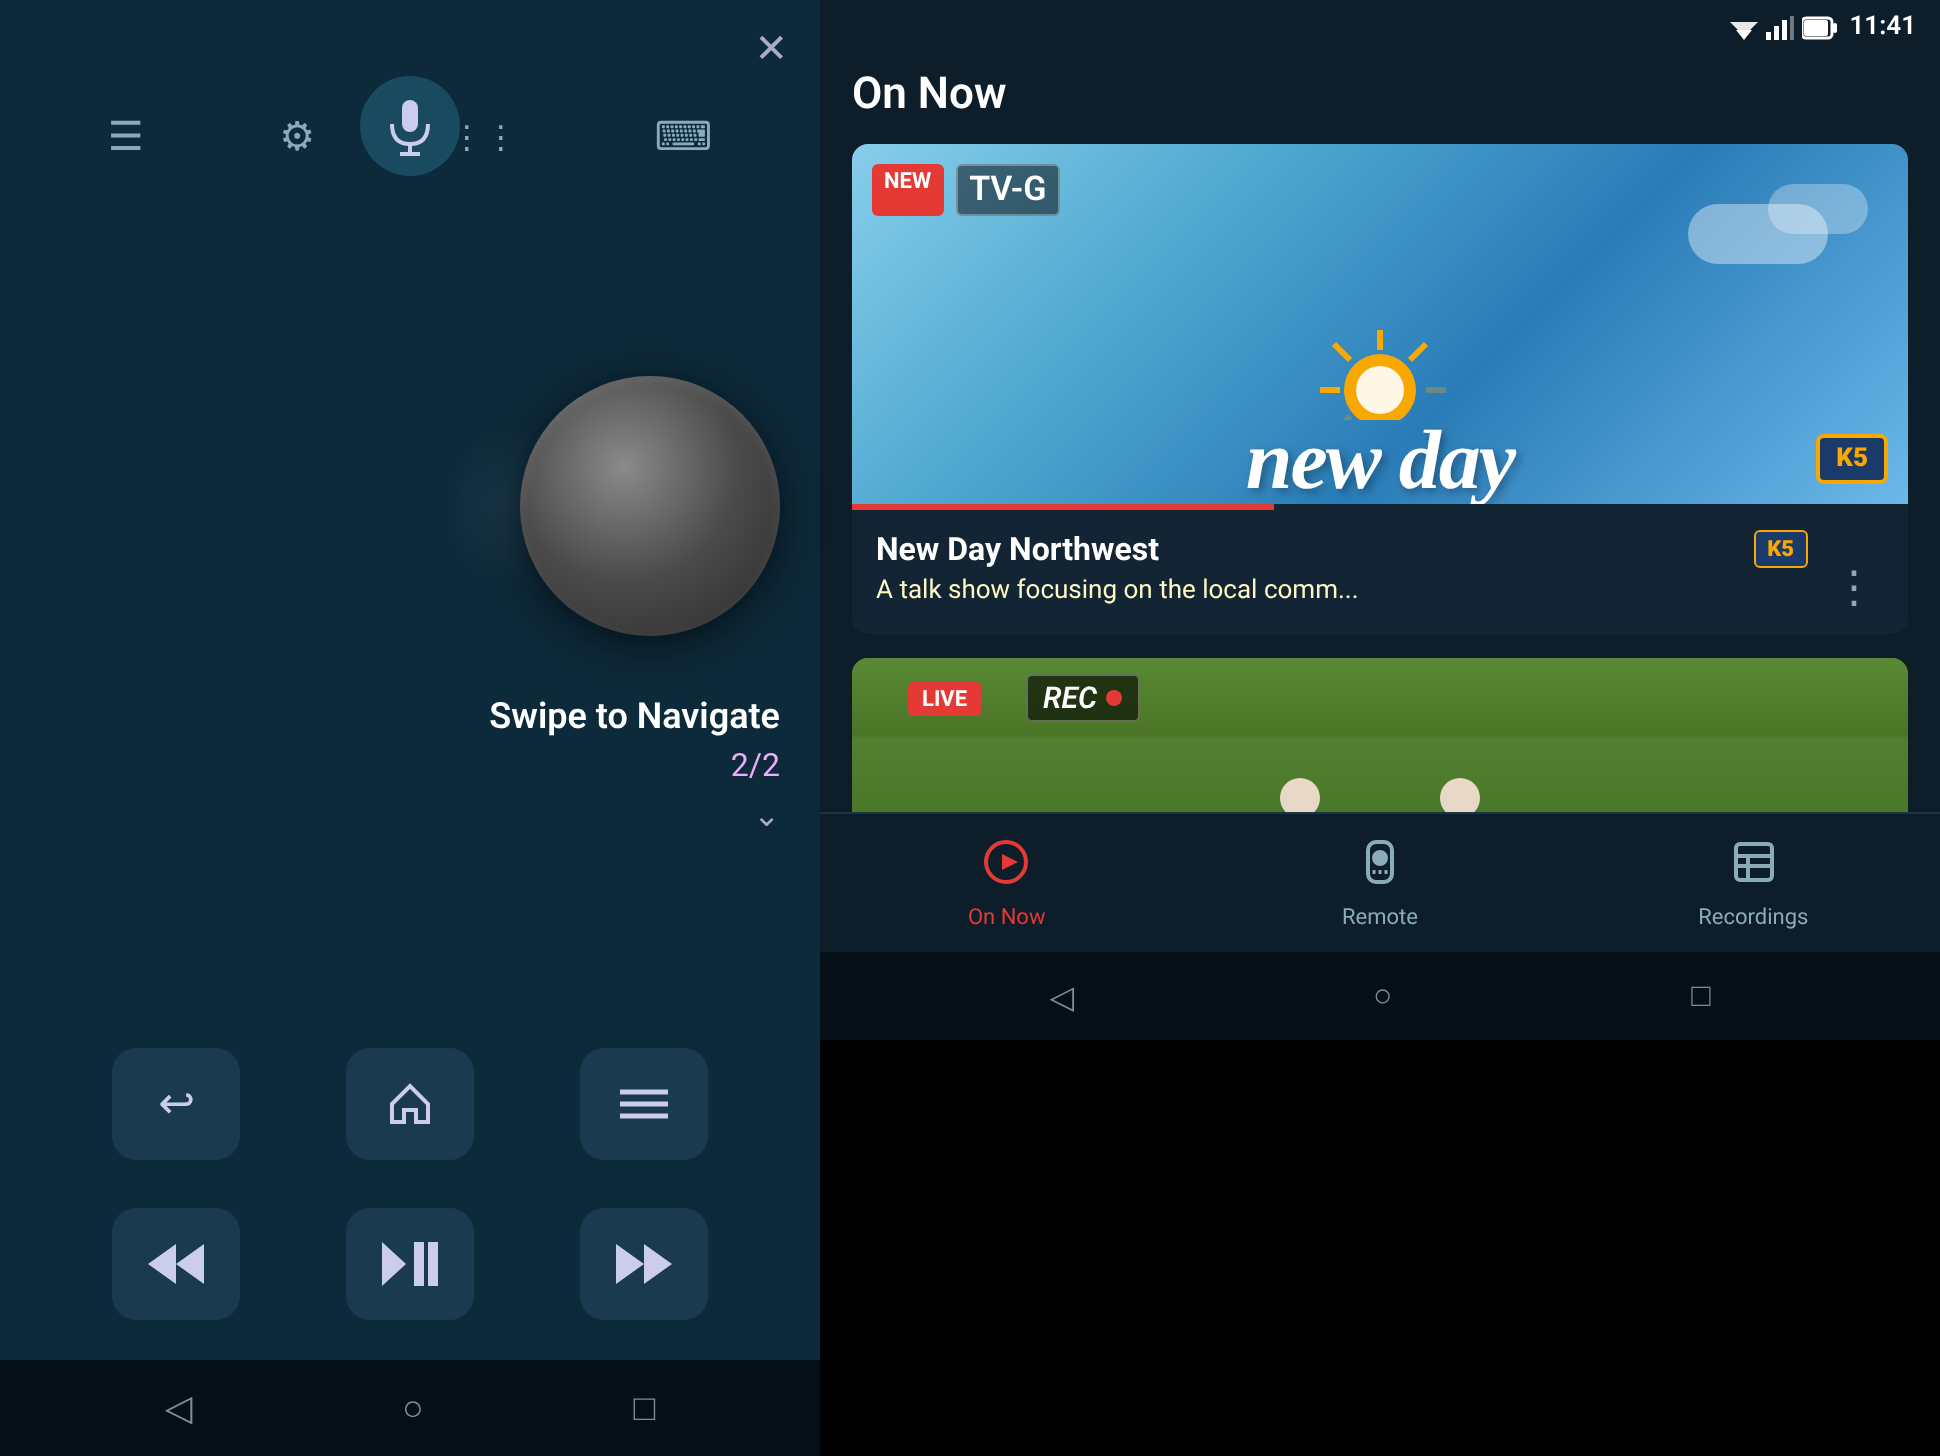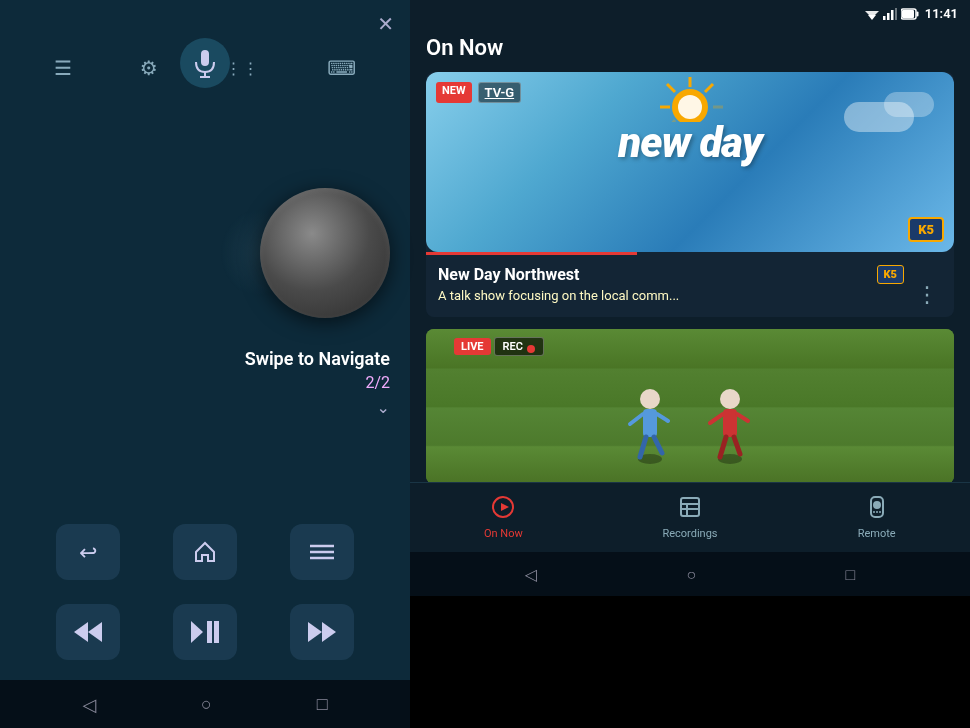--- a/index.html
+++ b/index.html
@@ -166,21 +166,21 @@
     }
 
     .android-btn {
       color: #889;
       font-size: 18px;
     }
 
     
     .right-panel {
       width: 560px;
-      height: 596px;
+      height: 520px;
       background: #0d1e2a;
       display: flex;
       flex-direction: column;
     }
 
     .status-bar {
       display: flex;
       justify-content: flex-end;
       align-items: center;
       padding: 6px 12px;
@@ -222,24 +222,23 @@
       margin-bottom: 12px;
       overflow: hidden;
     }
 
     .show-thumbnail {
       width: 100%;
       height: 180px;
       position: relative;
       background: linear-gradient(135deg, #87ceeb 0%, #4fa8d0 30%, #2a7cb8 60%, #6bb8e8 100%);
       display: flex;
-      align-items: flex-start;
+      align-items: flex-end;
       justify-content: center;
       overflow: hidden;
-      border-radius: 12px;
     }
 
     .thumbnail-badges {
       position: absolute;
       top: 10px;
       left: 10px;
       display: flex;
       gap: 6px;
     }
 
@@ -248,32 +247,32 @@
       color: #fff;
       font-size: 11px;
       font-weight: 700;
       padding: 2px 6px;
       border-radius: 3px;
     }
 
     .badge-rating {
       background: rgba(0,0,0,0.5);
       color: #fff;
-      font-size: 13px;
+      font-size: 17px;
       font-weight: 600;
       padding: 2px 6px;
       border-radius: 3px;
       border: 1px solid rgba(255,255,255,0.3);
-      text-decoration: underline;
     }
 
     .show-logo-area {
       display: flex;
       flex-direction: column;
       align-items: center;
+      font-family: Liberation Serif, serif;
     }
 
     .newday-text {
       font-size: 42px;
       font-weight: 900;
       color: #fff;
       font-style: italic;
       text-shadow: 2px 2px 4px rgba(0,0,0,0.3);
       line-height: 1;
       letter-spacing: -1px;
@@ -399,45 +398,46 @@
           #558535 51%, #4d7a2c 75%,
           #5a8a35 76%, #4a7225 100%
         );
     }
 
     .live-badges {
       position: absolute;
       top: 8px;
       left: 8px;
       display: flex;
-      gap: 3px;
+      gap: 22px;
       align-items: center;
       padding-left: 20px;
     }
 
     .badge-live {
       background: #e53935;
       color: #fff;
       font-size: 11px;
       font-weight: 700;
       padding: 2px 7px;
       border-radius: 3px;
     }
 
     .badge-rec {
       background: rgba(0,0,0,0.6);
       color: #fff;
-      font-size: 11px;
+      font-size: 15px;
       font-weight: 600;
       padding: 2px 8px;
       border-radius: 3px;
       border: 1px solid rgba(255,255,255,0.3);
       display: flex;
-      align-items: flex-end;
+      align-items: center;
       gap: 4px;
+      font-style: italic;
     }
 
     .rec-dot {
       width: 8px;
       height: 8px;
       background: #e53935;
       border-radius: 50%;
     }
 
     
@@ -696,43 +696,43 @@
         <svg width="24" height="24" viewBox="0 0 24 24" fill="#e53935">
           <circle cx="12" cy="12" r="10" fill="none" stroke="#e53935" stroke-width="2"></circle>
           <polygon points="10,8 18,12 10,16" fill="#e53935"></polygon>
         </svg>
       </div>
       <span class="nav-item-label">On Now</span>
     </div>
 
     <div class="nav-item">
       <div class="nav-item-icon">
-        <svg width="24" height="24" viewBox="0 0 24 24" fill="none" stroke="#8aabb8" stroke-width="2">
-          <rect x="3" y="3" width="18" height="18" rx="2"></rect>
-          <line x1="3" y1="9" x2="21" y2="9"></line>
-          <line x1="3" y1="14" x2="21" y2="14"></line>
-          <line x1="9" y1="9" x2="9" y2="21"></line>
-        </svg>
-      </div>
-      <span class="nav-item-label">Recordings</span>
-    </div>
-
-    <div class="nav-item">
-      <div class="nav-item-icon">
         <svg width="22" height="24" viewBox="0 0 22 24" fill="none" stroke="#8aabb8" stroke-width="2">
           <rect x="5" y="2" width="12" height="20" rx="4"></rect>
           <circle cx="11" cy="10" r="3" fill="#8aabb8"></circle>
           <line x1="8" y1="16" x2="8" y2="18" stroke="#8aabb8" stroke-width="1.5"></line>
           <line x1="11" y1="16" x2="11" y2="18" stroke="#8aabb8" stroke-width="1.5"></line>
           <line x1="14" y1="16" x2="14" y2="18" stroke="#8aabb8" stroke-width="1.5"></line>
         </svg>
       </div>
       <span class="nav-item-label">Remote</span>
     </div>
 
+    <div class="nav-item">
+      <div class="nav-item-icon">
+        <svg width="24" height="24" viewBox="0 0 24 24" fill="none" stroke="#8aabb8" stroke-width="2">
+          <rect x="3" y="3" width="18" height="18" rx="2"></rect>
+          <line x1="3" y1="9" x2="21" y2="9"></line>
+          <line x1="3" y1="14" x2="21" y2="14"></line>
+          <line x1="9" y1="9" x2="9" y2="21"></line>
+        </svg>
+      </div>
+      <span class="nav-item-label">Recordings</span>
+    </div>
+
   </div>
 
   <div class="android-nav-right">
     <span class="android-nav-icon">◁</span>
     <span class="android-nav-icon">○</span>
     <span class="android-nav-icon">□</span>
   </div>
 </div>
 
 </body></html>

